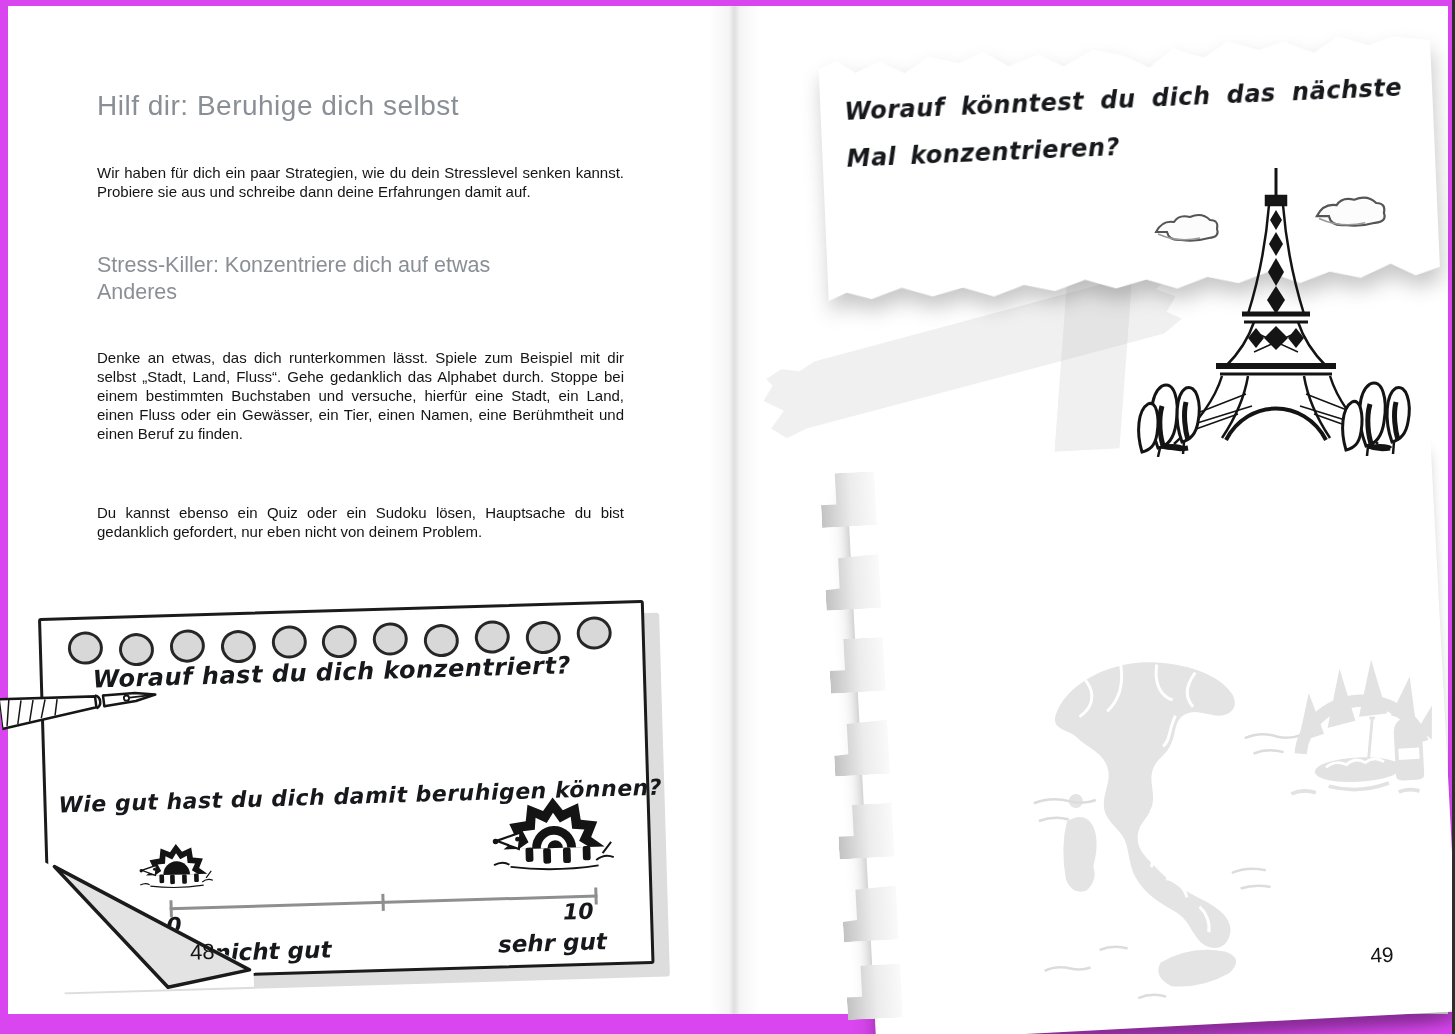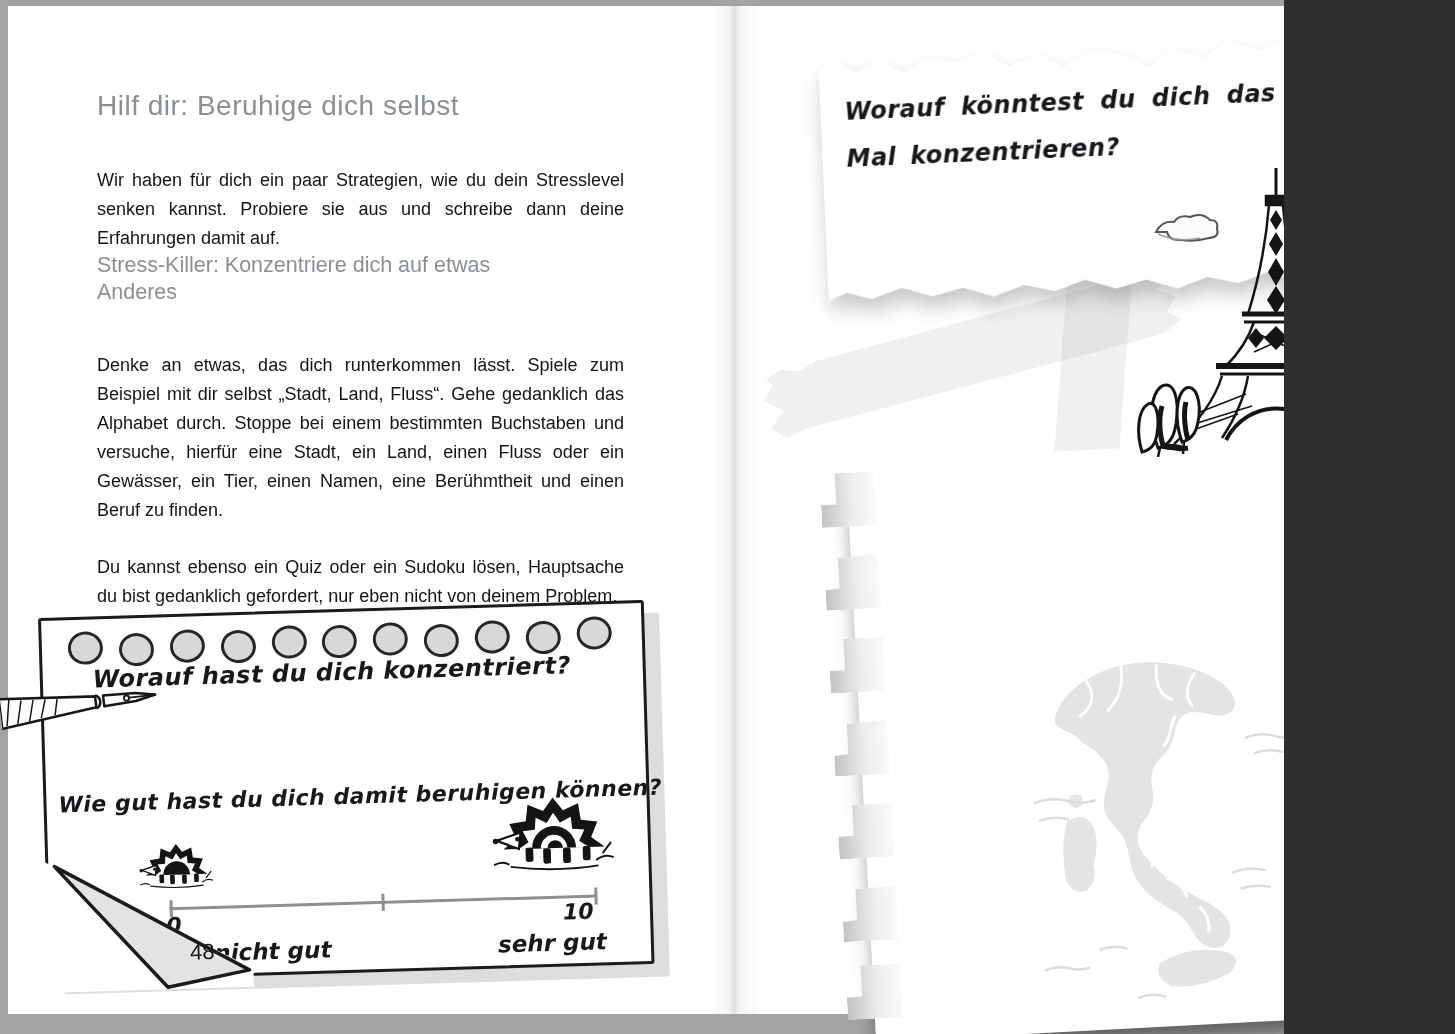--- a/index.html
+++ b/index.html
@@ -1,28 +1,28 @@
 <!DOCTYPE html>
 <html lang="de"><head>
 <meta charset="utf-8">
 <style>
   html,body{margin:0;padding:0;background:#2e2e2e;}
-  .stage{position:relative;width:1284px;height:1034px;background:#a3a3a3;overflow:hidden;
+  .stage{position:relative;width:1452px;height:1034px;background:#d946ef;overflow:hidden;
          font-family:"Liberation Sans",sans-serif;color:#161616;}
   .spread{position:absolute;left:8px;top:6px;width:1440px;height:1008px;background:#ffffff;}
   .gutter{position:absolute;left:700px;top:0;width:52px;height:100%;
           background:linear-gradient(to right,rgba(0,0,0,0) 0%,rgba(0,0,0,0.04) 40%,rgba(0,0,0,0.13) 50%,rgba(0,0,0,0.04) 62%,rgba(0,0,0,0) 100%);}
 
   
   .heading{position:absolute;left:89px;top:84px;font-size:28px;font-weight:300;color:#8a8f96;letter-spacing:0.5px;}
-  .para{position:absolute;left:89px;width:527px;font-size:18px;line-height:29px;text-align:justify;color:#141414;}
+  .para{position:absolute;left:89px;width:527px;font-size:15px;line-height:19px;text-align:justify;color:#141414;}
   .p-intro{top:142px;}
   .subheading{position:absolute;left:89px;top:246px;width:470px;font-size:21.5px;line-height:27px;font-weight:400;color:#8a8f96;}
   .p-body1{top:327px;}
-  .p-body2{top:529px;}
+  .p-body2{top:482px;}
 
   
   .worksheet{position:absolute;left:30px;top:612px;width:600px;height:358px;background:#fff;
              border:3.5px solid #1b1b1b;border-radius:3px;transform:rotate(-1.7deg);transform-origin:top left;
              box-shadow:15px 13px 0 #dddddd;z-index:4;}
   .holes{position:absolute;left:26px;right:30px;top:12px;display:flex;justify-content:space-between;}
   .hole{width:29px;height:27px;border:3px solid #262626;border-radius:50%;background:#d8d8d8;}
   .hole:nth-child(2n){transform:translateY(3px) rotate(8deg);}
   .hole:nth-child(3n){transform:translateY(1px) rotate(-10deg);}
   .hand{font-family:"DejaVu Sans",sans-serif;font-style:italic;font-weight:bold;color:#17181c;}

